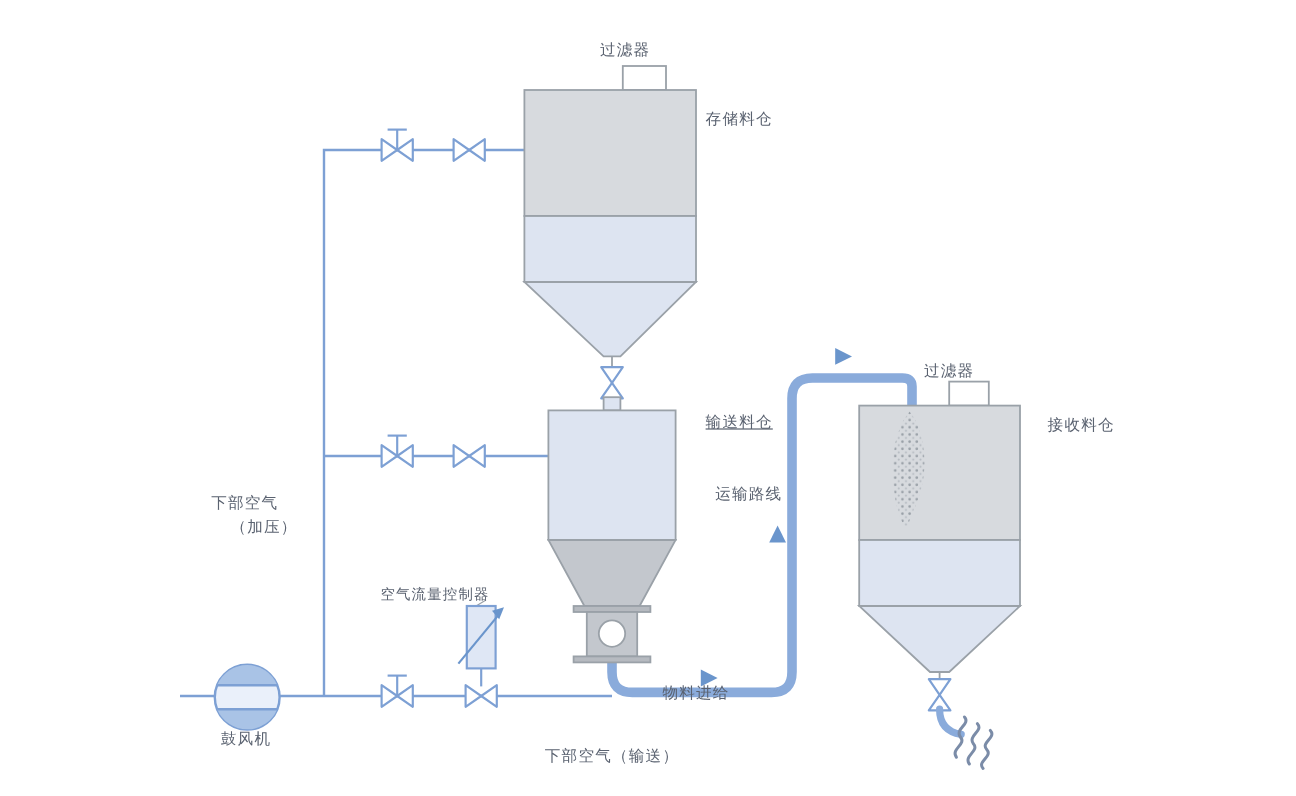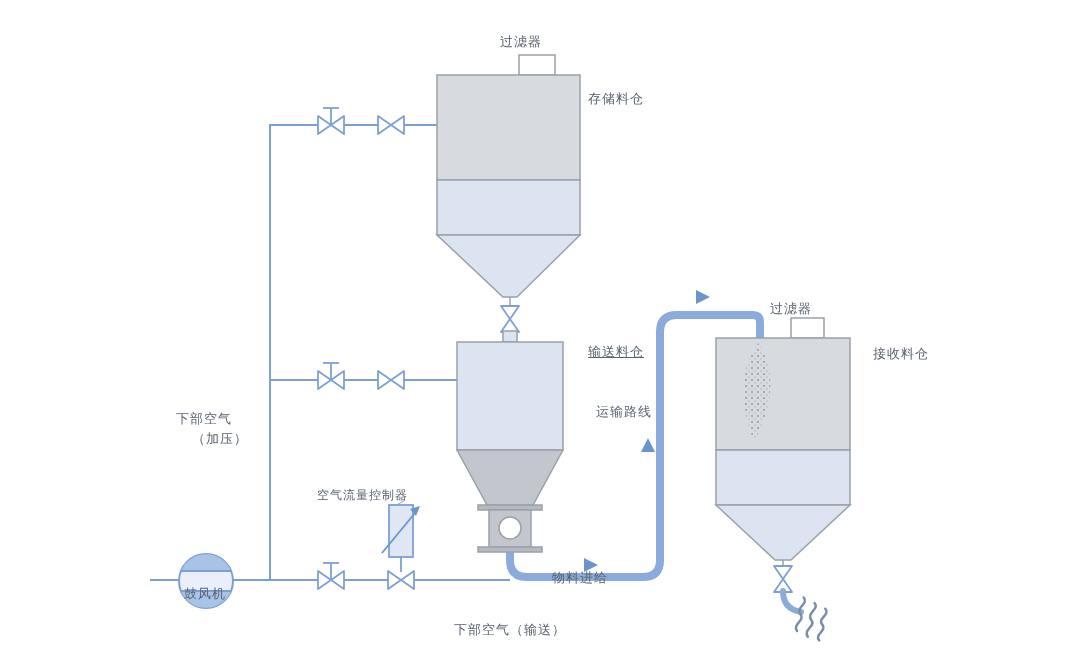--- a/index.html
+++ b/index.html
@@ -154,15 +154,15 @@
 
   <div class="label" style="left:176px;top:410px;">下部空气</div>
   <div class="label" style="left:192px;top:430px;">（加压）</div>
 
   <div class="label small" style="left:317px;top:487px;">空气流量控制器</div>
 
   <div class="label" style="left:552px;top:549px;margin-top:20px;">物料进给</div>
 
   <div class="label" style="left:454px;top:621px;text-align:right;">下部空气（输送）</div>
 
-  <div class="label" style="left:184px;top:585px;">鼓风机</div>
+  <div class="label" style="left:184px;top:607px;">鼓风机</div>
 
 </div>
 
 </body></html>

